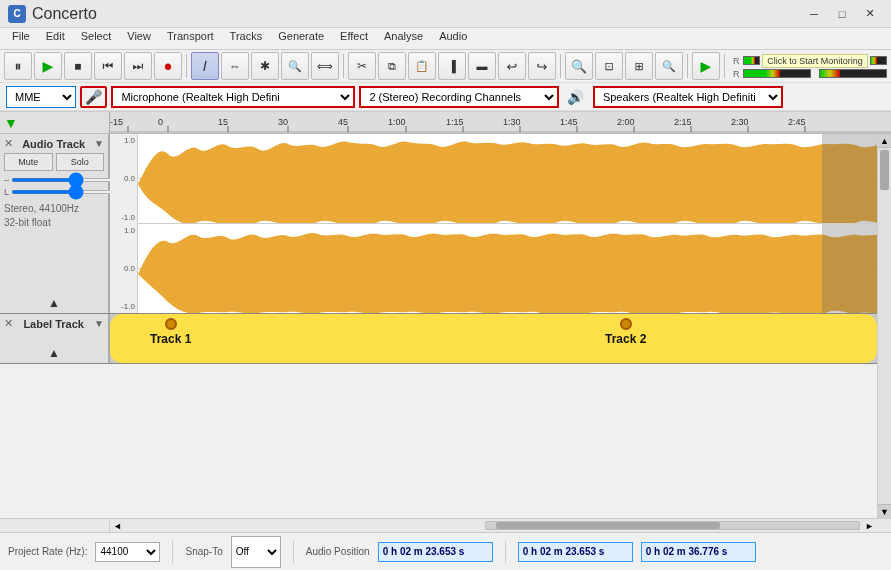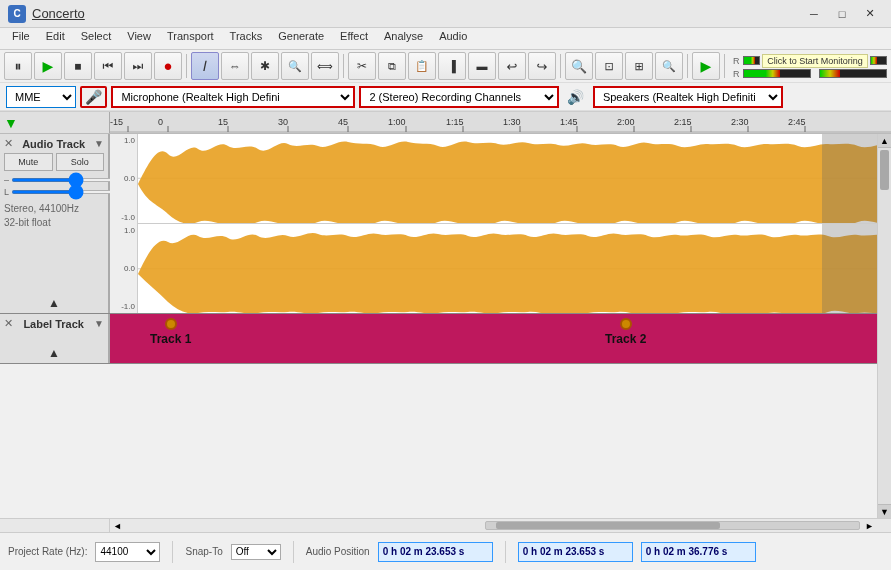--- a/index.html
+++ b/index.html
@@ -1,21 +1,21 @@
 <!DOCTYPE html>
 <html><head>
   <meta charset="utf-8">
   <style>
     * { margin: 0; padding: 0; box-sizing: border-box; }
     body { width: 891px; height: 570px; overflow: hidden; font-family: 'Segoe UI', Arial, sans-serif; font-size: 11px; background: #f0f0f0; user-select: none; }
 
     
     .title-bar { height: 28px; background: #e8e8e8; display: flex; align-items: center; padding: 0 8px; border-bottom: 1px solid #ccc; }
     .title-bar-icon { width: 16px; height: 16px; margin-right: 6px; background: #4a90d9; border-radius: 2px; display: flex; align-items: center; justify-content: center; color: white; font-size: 9px; font-weight: bold; }
-    .title-bar-text { font-size: 13px; color: #333; flex: 1; text-decoration: underline; }
+    .title-bar-text { font-size: 16px; color: #333; flex: 1; }
     .title-bar-buttons { display: flex; gap: 2px; }
     .title-btn { width: 26px; height: 20px; border: none; background: #e8e8e8; cursor: pointer; display: flex; align-items: center; justify-content: center; font-size: 11px; color: #333; }
 
     
     .menu-bar { height: 22px; background: #f0f0f0; display: flex; align-items: flex-start; border-bottom: 1px solid #ccc; padding: 0 4px; }
     .menu-item { padding: 2px 8px; font-size: 11px; color: #333; cursor: pointer; }
     .tb-btn { width: 28px; height: 28px; border: 1px solid #bbb; background: linear-gradient(to bottom, #f8f8f8, #e8e8e8); cursor: pointer; display: flex; align-items: center; justify-content: center; font-size: 13px; color: #333; border-radius: 2px; }
     .tb-btn.active { background: linear-gradient(to bottom, #d0d8f0, #b8c8e8); border-color: #8888cc; }
     .tb-sep { width: 1px; height: 24px; background: #bbb; margin: 0 2px; }
     .device-select { height: 22px; border: 1px solid #0078d7; background: white; font-size: 11px; padding: 0 4px; cursor: pointer; }
@@ -258,21 +258,21 @@
           <div style="width:110px; background:#e0e0e0; border-right:2px solid #aaa; display:flex; flex-direction:column; padding:3px 4px; flex-shrink:0;">
             <div style="display:flex; align-items:center; justify-content:space-between;">
               <span style="font-size:11px; color:#666; cursor:pointer;">✕</span>
               <span style="font-size:11px; font-weight:bold; color:#333;">Label Track</span>
               <span style="font-size:10px; color:#666; cursor:pointer;">▼</span>
             </div>
             <div style="margin-top:auto; display:flex; justify-content:center;">
               <span style="font-size:12px; color:#333; cursor:pointer;">▲</span>
             </div>
           </div>
-          <div style="flex:1; background:#be185d; position:relative; overflow:hidden;">
+          <div style="flex:1; background:#fde047; position:relative; overflow:hidden;border-radius:12px;">
 
             <div style="position:absolute; left:40px; top:4px; display:flex; flex-direction:column; align-items:center;">
               <div style="width:12px; height:12px; background:#cc8800; border-radius:50%; border:2px solid #aa5500;"></div>
               <span style="font-size:12px; font-weight:bold; color:#111; margin-top:2px; white-space:nowrap;">Track 1</span>
             </div>
 
             <div style="position:absolute; left:495px; top:4px; display:flex; flex-direction:column; align-items:center;">
               <div style="width:12px; height:12px; background:#cc8800; border-radius:50%; border:2px solid #aa5500;"></div>
               <span style="font-size:12px; font-weight:bold; color:#111; margin-top:2px; white-space:nowrap;">Track 2</span>
             </div>
@@ -306,21 +306,21 @@
 
     <div style="display:flex; align-items:center; height:38px; background:#f0f0f0; border-top:1px solid #ccc; padding:0 8px; gap:8px; flex-wrap:nowrap;">
       <span style="font-size:10px; color:#555; white-space:nowrap;">Project Rate (Hz):</span>
       <select style="height:20px; border:1px solid #aaa; background:white; font-size:10px; width:65px;">
         <option>44100</option>
       </select>
 
       <div style="width:1px; height:22px; background:#ccc; margin:0 4px;"></div>
 
       <span style="font-size:10px; color:#555;">Snap-To</span>
-      <select style="height:16px; border:1px solid #aaa; background:white; font-size:10px; width:50px;">
+      <select style="height:32px; border:1px solid #aaa; background:white; font-size:10px; width:50px;">
         <option>Off</option>
       </select>
 
       <div style="width:1px; height:22px; background:#ccc; margin:0 4px;"></div>
 
       <span style="font-size:10px; color:#555;">Audio Position</span>
       <input type="text" style="height: 20px; border: 1px solid rgb(51, 153, 255); background: rgb(221, 238, 255); font-size: 10px; width: 115px; color: rgb(0, 0, 102); font-weight: bold; padding: 0px 4px;" value="0 h 02 m 23.653 s">
 
       <div style="width:1px; height:22px; background:#ccc; margin:0 4px;"></div>
 

